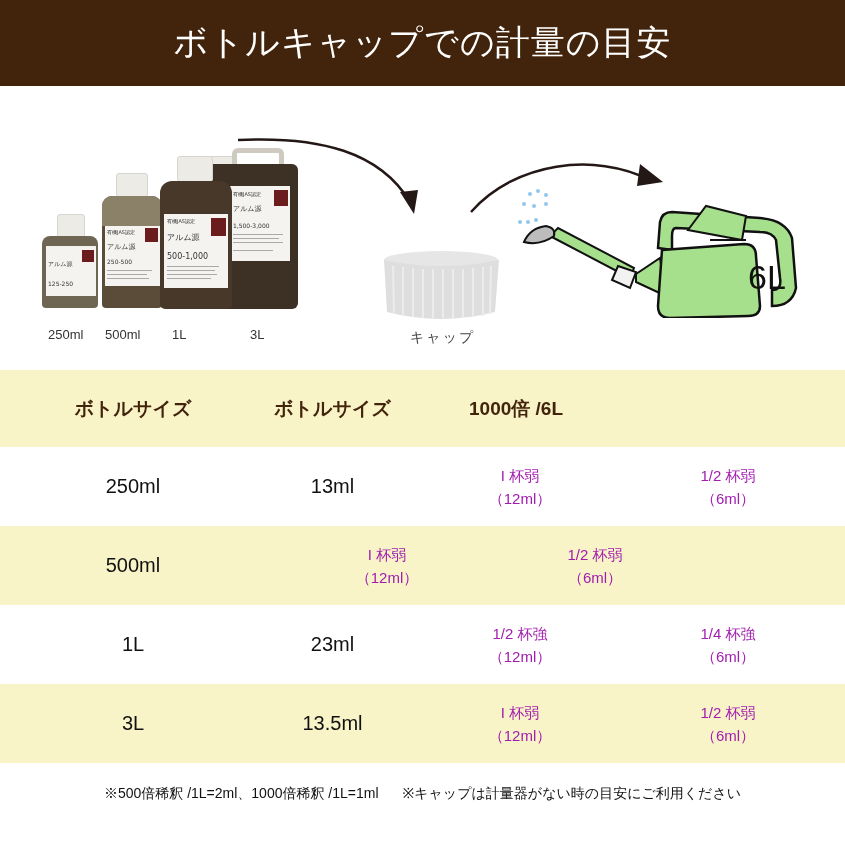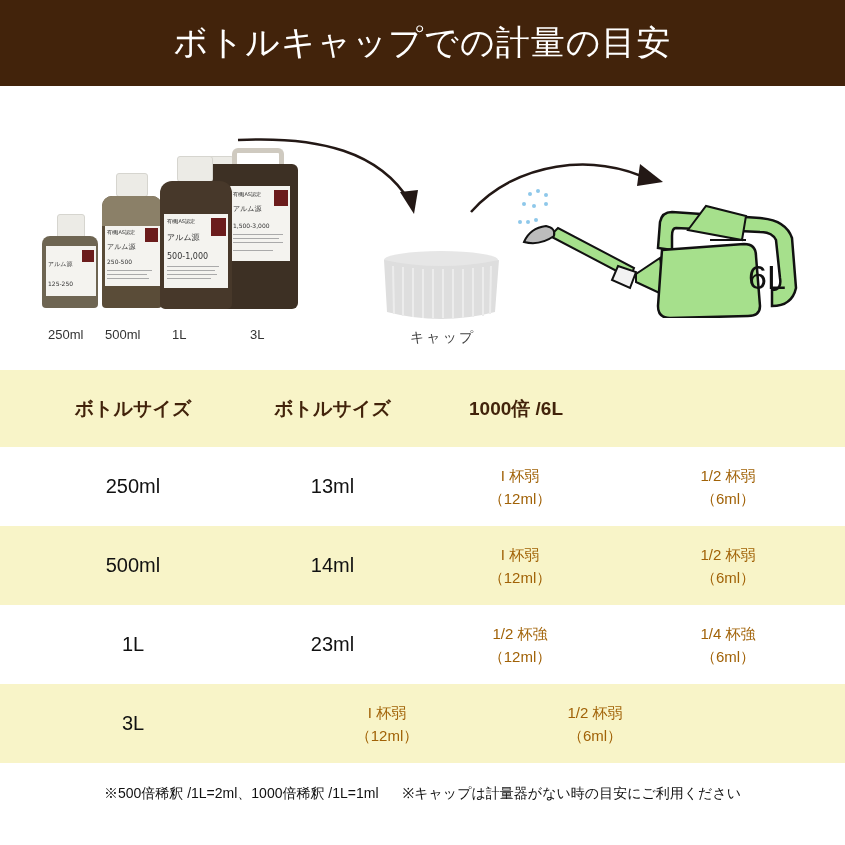--- a/index.html
+++ b/index.html
@@ -33,21 +33,21 @@
   .row.header { height:77px; background:#f8f4c8; }
   .row.alt { background:#f8f4c8; }
   .row.plain { background:#ffffff; }
   .cell { text-align:center; display:flex; flex-direction:column; align-items:center; justify-content:center; }
   .c1 { width:266px; padding-left:0; }
   .c2 { width:133px; }
   .c3 { width:212px; padding-left:30px; }
   .c4 { width:234px;text-align:right; }
   .header .cell { font-size:19px; font-weight:bold; color:#42230b; font-family:"Liberation Sans",sans-serif; }
   .row .big { font-size:20px; color:#111; font-family:"Liberation Sans",sans-serif; }
-  .row .small { font-size:15px; color:#a16207; line-height:23px; font-family:"Liberation Sans",sans-serif; }
+  .row .small { font-size:15px; color:#a21caf; line-height:23px; font-family:"Liberation Sans",sans-serif; }
 
   .footnote { position:absolute; left:0; top:783px; width:845px; text-align:center; font-size:14px; color:#111; font-family:"Liberation Sans",sans-serif; white-space:nowrap; }
   .footnote span { margin:4px 10px; }
 </style>
 </head>
 <body>
 
 <div class="title-bar">
   <h1>ボトルキャップでの計量の目安</h1>
 </div>
@@ -186,21 +186,20 @@
       <span>（12ml）</span>
     </div>
     <div class="cell c4 small">
       <span>1/2 杯弱</span>
       <span>（6ml）</span>
     </div>
   </div>
 
   <div class="row alt">
     <div class="cell c1 big">500ml</div>
-    <div class="cell c2 big">14ml</div>
     <div class="cell c3 small">
       <span>I 杯弱</span>
       <span>（12ml）</span>
     </div>
     <div class="cell c4 small">
       <span>1/2 杯弱</span>
       <span>（6ml）</span>
     </div>
   </div>
 
@@ -212,20 +211,21 @@
       <span>（12ml）</span>
     </div>
     <div class="cell c4 small">
       <span>1/4 杯強</span>
       <span>（6ml）</span>
     </div>
   </div>
 
   <div class="row alt">
     <div class="cell c1 big">3L</div>
+    <div class="cell c2 big">13.5ml</div>
     <div class="cell c3 small">
       <span>I 杯弱</span>
       <span>（12ml）</span>
     </div>
     <div class="cell c4 small">
       <span>1/2 杯弱</span>
       <span>（6ml）</span>
     </div>
   </div>
 </div>

